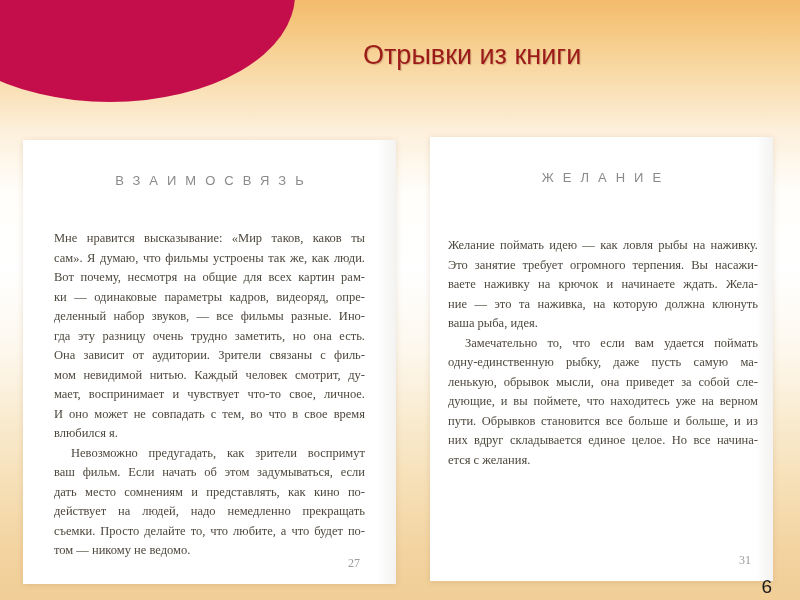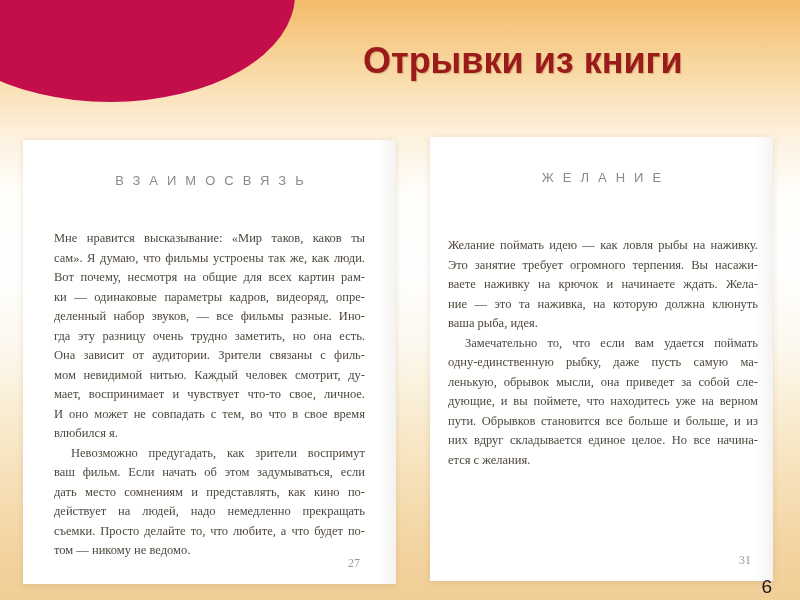--- a/index.html
+++ b/index.html
@@ -13,21 +13,21 @@
 
   
   .logo-ellipse {
     position:absolute; left:-75px; top:-112px; width:370px; height:214px;
     background:#C40E4C; border-radius:50%;
   }
 
   
   .slide-title {
     position:absolute; left:363px; top:40px;
-    font-size:36px; font-weight:bold; color:#9B1A1A;
+    font-size:27px; font-weight:normal; color:#9B1A1A;
     text-shadow:1px 1px 1px rgba(130,70,30,0.28);
     white-space:nowrap;
   }
 
   
   .book-page {
     position:absolute; background:#ffffff;
     box-shadow:0 1px 6px rgba(140,100,50,0.18);
   }
   .book-page::after {            

